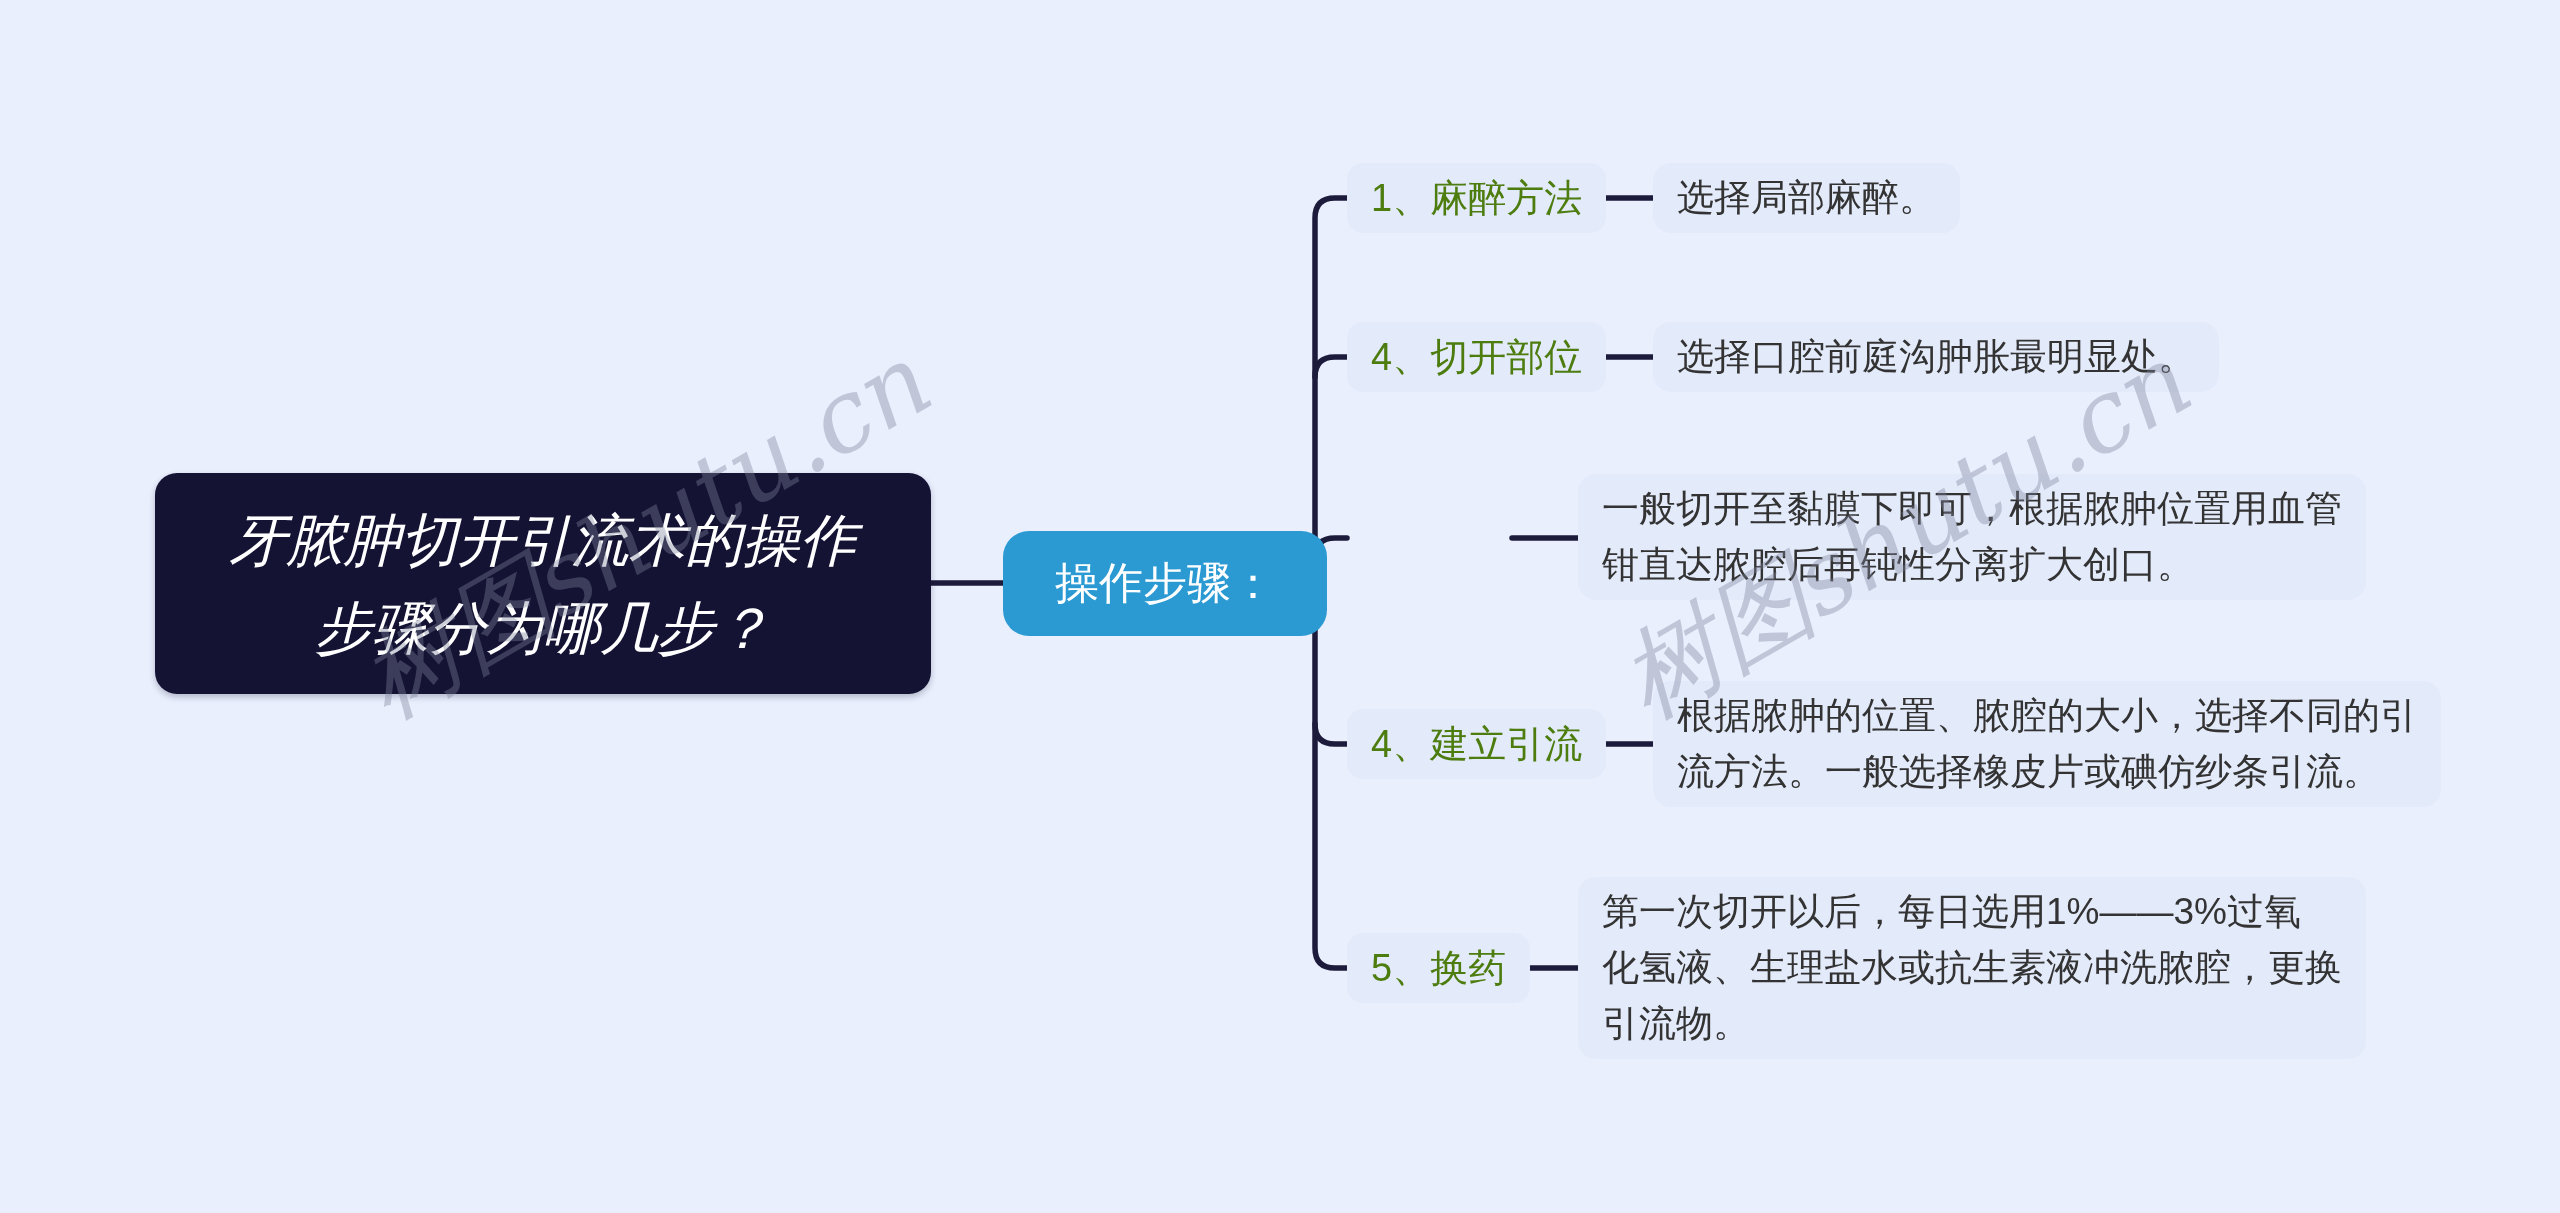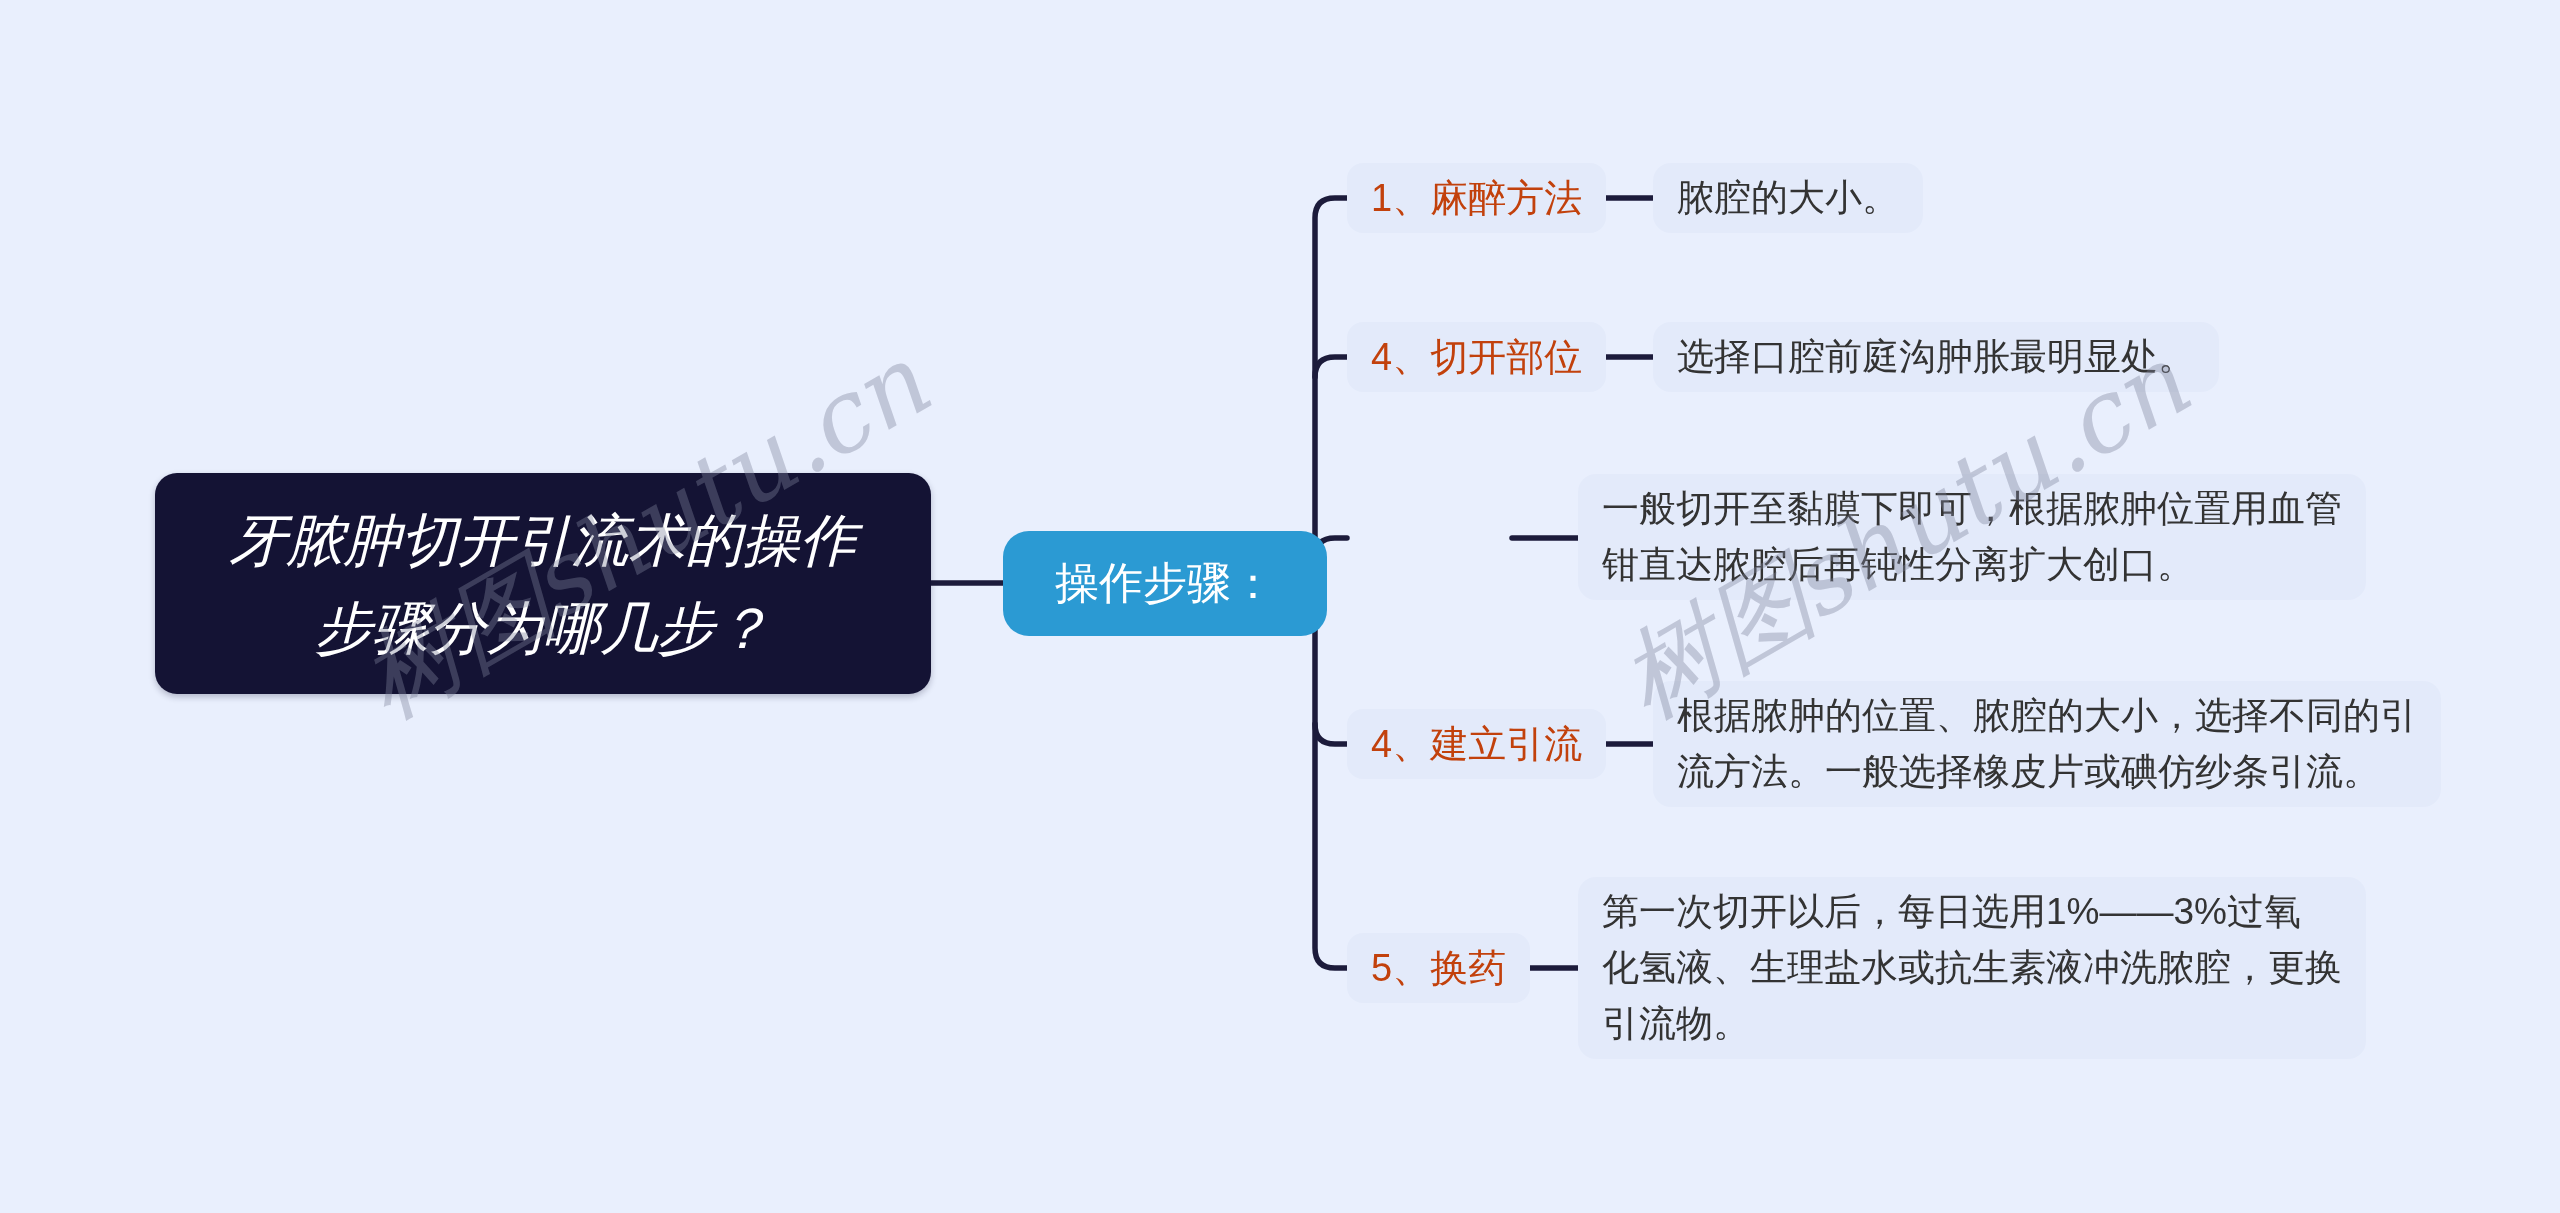--- a/index.html
+++ b/index.html
@@ -27,21 +27,21 @@
 
   .hub-node{
     left:1003px;top:531px;width:324px;height:105px;
     background:#2b9ad3;border-radius:26px;
     display:flex;align-items:center;justify-content:center;
     color:#ffffff;font-size:44px;
   }
 
   .label-node{
     background:#e3eafa;border-radius:16px;
-    color:#c2410c;font-size:38px;line-height:70px;height:70px;
+    color:#4d7c0f;font-size:38px;line-height:70px;height:70px;
     padding:0 24px;white-space:nowrap;
   }
   .label-1{left:1347px;top:163px;}
   .label-2{left:1347px;top:322px;}
   .label-3{left:1347px;top:503px;}
   .label-4{left:1347px;top:709px;}
   .label-5{left:1347px;top:933px;}
 
   .detail-node{
     background:#e3eafa;border-radius:18px;
@@ -91,21 +91,21 @@
       <path d="M 1515 968 H 1578"></path>
     </g>
   </svg>
 
   <div class="node root-node">牙脓肿切开引流术的操作
 步骤分为哪几步？</div>
 
   <div class="node hub-node">操作步骤：</div>
 
   <div class="node label-node label-1">1、麻醉方法</div>
-  <div class="node detail-node detail-1">脓腔的大小。</div>
+  <div class="node detail-node detail-1">选择局部麻醉。</div>
 
   <div class="node label-node label-2">4、切开部位</div>
   <div class="node detail-node detail-2">选择口腔前庭沟肿胀最明显处。</div>
 
   <div class="node detail-node detail-3">一般切开至黏膜下即可，根据脓肿位置用血管
 钳直达脓腔后再钝性分离扩大创口。</div>
 
   <div class="node label-node label-4">4、建立引流</div>
   <div class="node detail-node detail-4">根据脓肿的位置、脓腔的大小，选择不同的引
 流方法。一般选择橡皮片或碘仿纱条引流。</div>

